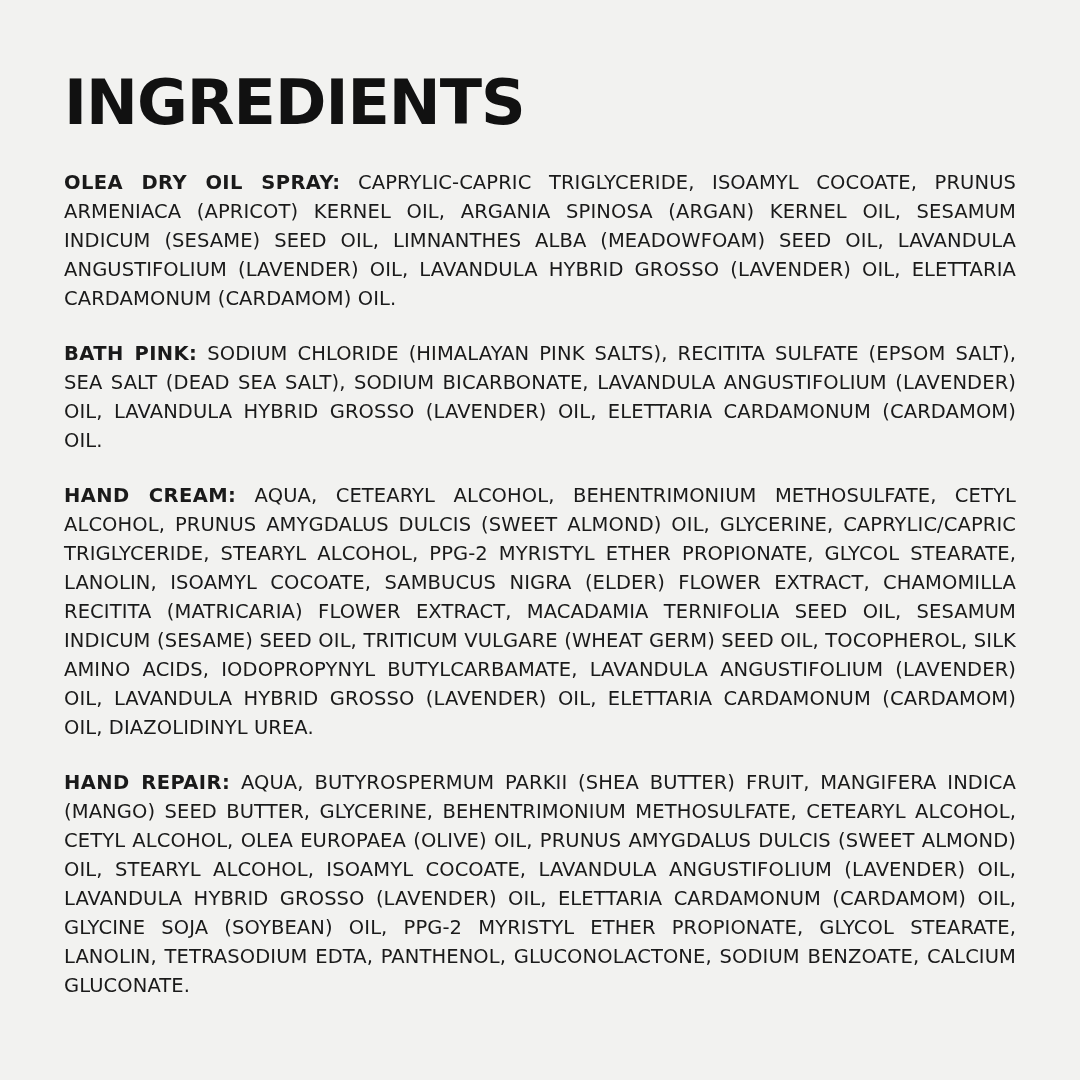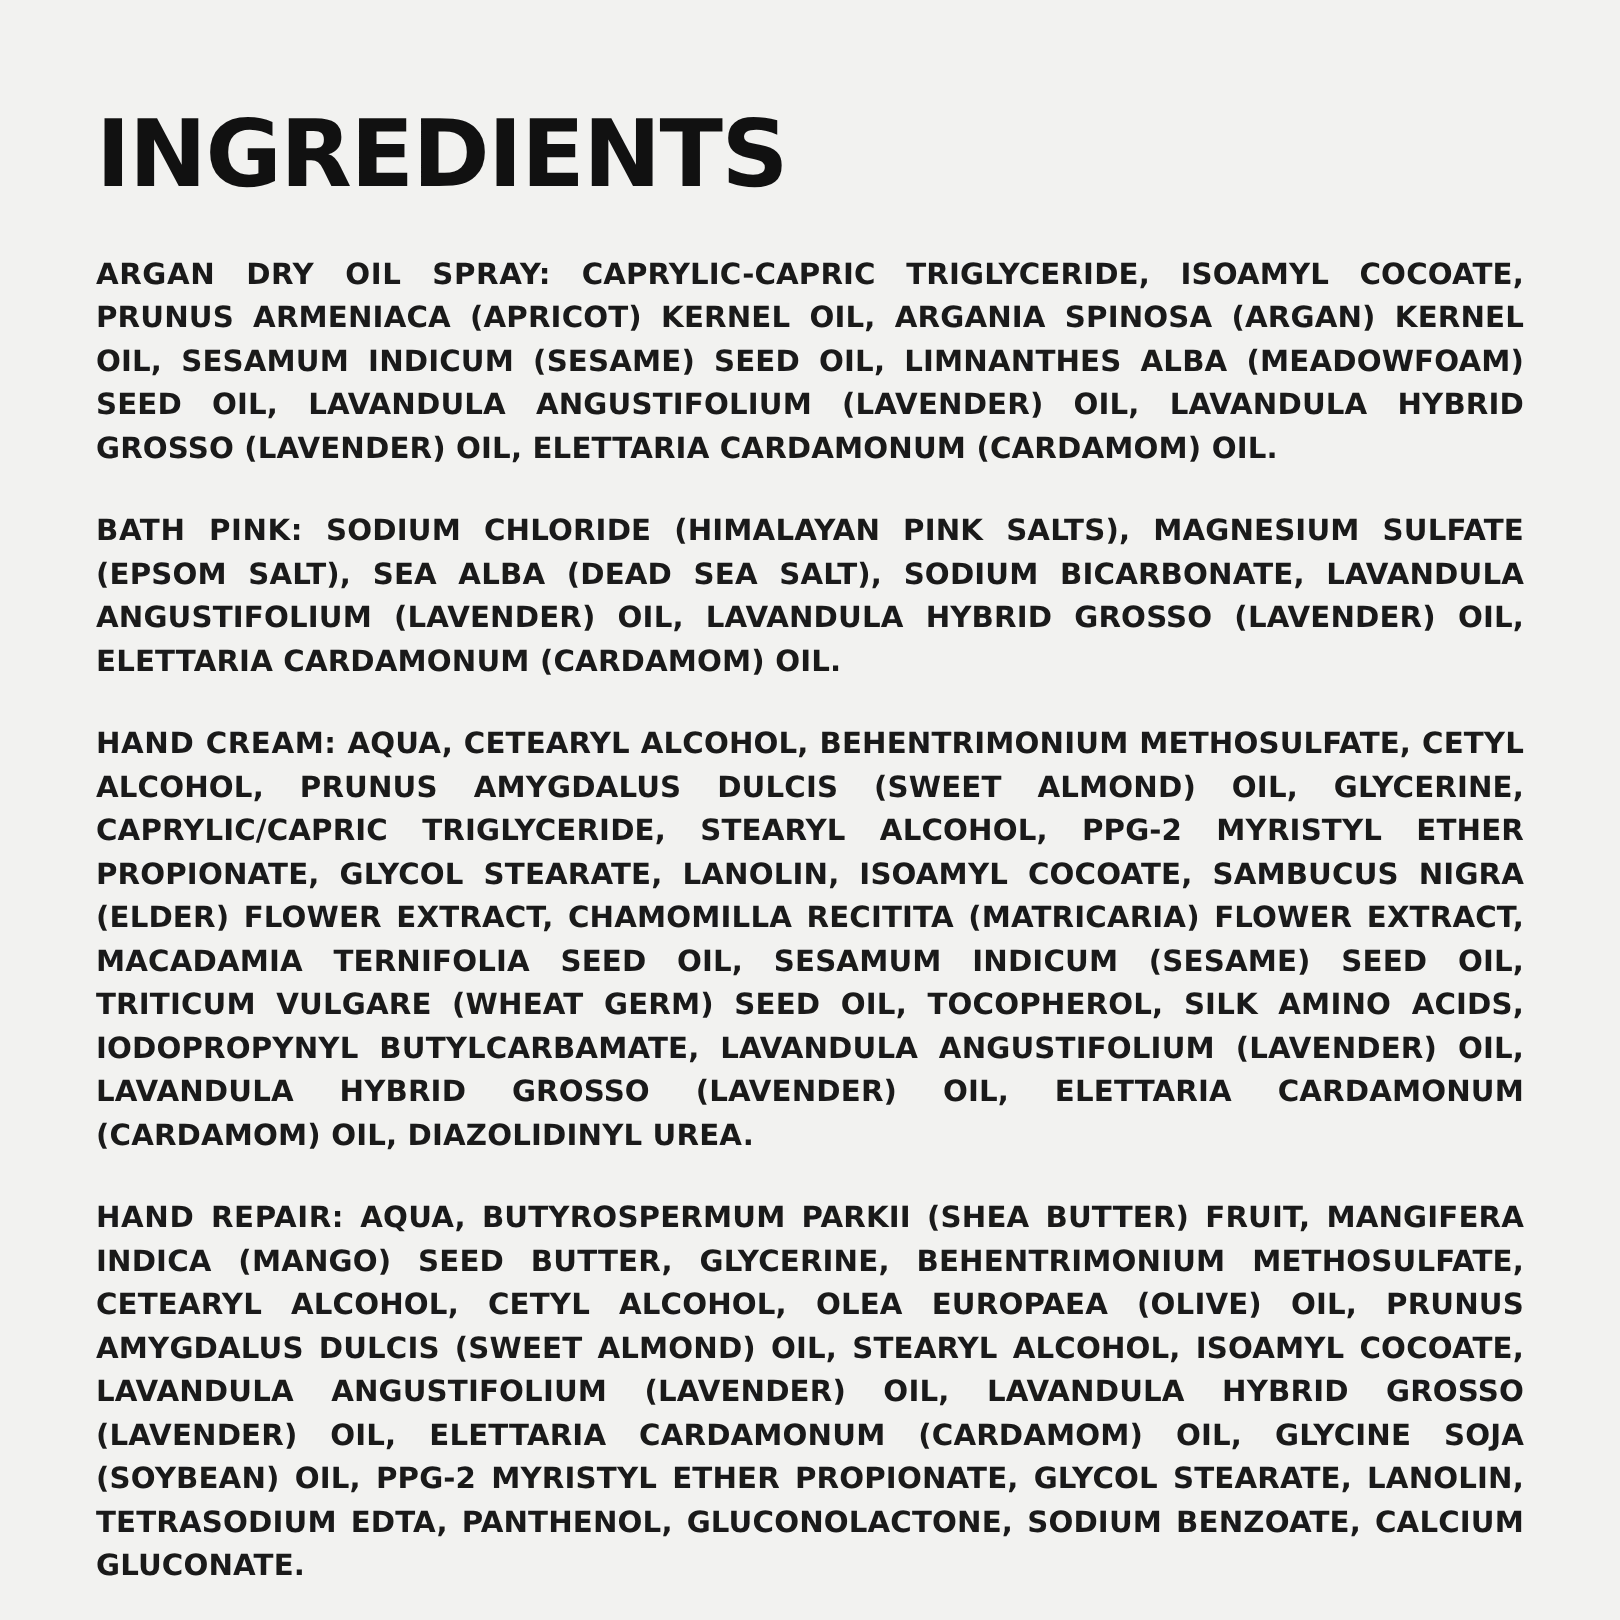--- a/index.html
+++ b/index.html
@@ -43,39 +43,39 @@
     text-align: justify;
     text-justify: inter-word;
     color: #1a1a1a;
     letter-spacing: 0.1px;
   }
   .section p .label {
     font-weight: 700;
     letter-spacing: 0.4px;
   }
   .section p .body {
-    font-weight: 700;
+    font-weight: 400;
   }
 </style>
 </head>
 <body>
 
 <div class="page">
 
   <h1 class="page-title">INGREDIENTS</h1>
 
   <div class="section">
     <p>
-      <span class="label">ARGAN DRY OIL SPRAY:</span><span class="body"> CAPRYLIC-CAPRIC TRIGLYCERIDE, ISOAMYL COCOATE, PRUNUS ARMENIACA (APRICOT) KERNEL OIL, ARGANIA SPINOSA (ARGAN) KERNEL OIL, SESAMUM INDICUM (SESAME) SEED OIL, LIMNANTHES ALBA (MEADOWFOAM) SEED OIL, LAVANDULA ANGUSTIFOLIUM (LAVENDER) OIL, LAVANDULA HYBRID GROSSO (LAVENDER) OIL, ELETTARIA CARDAMONUM (CARDAMOM) OIL.</span>
+      <span class="label">OLEA DRY OIL SPRAY:</span><span class="body"> CAPRYLIC-CAPRIC TRIGLYCERIDE, ISOAMYL COCOATE, PRUNUS ARMENIACA (APRICOT) KERNEL OIL, ARGANIA SPINOSA (ARGAN) KERNEL OIL, SESAMUM INDICUM (SESAME) SEED OIL, LIMNANTHES ALBA (MEADOWFOAM) SEED OIL, LAVANDULA ANGUSTIFOLIUM (LAVENDER) OIL, LAVANDULA HYBRID GROSSO (LAVENDER) OIL, ELETTARIA CARDAMONUM (CARDAMOM) OIL.</span>
     </p>
   </div>
 
   <div class="section">
     <p>
-      <span class="label">BATH PINK:</span><span class="body"> SODIUM CHLORIDE (HIMALAYAN PINK SALTS), MAGNESIUM SULFATE (EPSOM SALT), SEA ALBA (DEAD SEA SALT), SODIUM BICARBONATE, LAVANDULA ANGUSTIFOLIUM (LAVENDER) OIL, LAVANDULA HYBRID GROSSO (LAVENDER) OIL, ELETTARIA CARDAMONUM (CARDAMOM) OIL.</span>
+      <span class="label">BATH PINK:</span><span class="body"> SODIUM CHLORIDE (HIMALAYAN PINK SALTS), RECITITA SULFATE (EPSOM SALT), SEA SALT (DEAD SEA SALT), SODIUM BICARBONATE, LAVANDULA ANGUSTIFOLIUM (LAVENDER) OIL, LAVANDULA HYBRID GROSSO (LAVENDER) OIL, ELETTARIA CARDAMONUM (CARDAMOM) OIL.</span>
     </p>
   </div>
 
   <div class="section">
     <p>
       <span class="label">HAND CREAM:</span><span class="body"> AQUA, CETEARYL ALCOHOL, BEHENTRIMONIUM METHOSULFATE, CETYL ALCOHOL, PRUNUS AMYGDALUS DULCIS (SWEET ALMOND) OIL, GLYCERINE, CAPRYLIC/CAPRIC TRIGLYCERIDE, STEARYL ALCOHOL, PPG-2 MYRISTYL ETHER PROPIONATE, GLYCOL STEARATE, LANOLIN, ISOAMYL COCOATE, SAMBUCUS NIGRA (ELDER) FLOWER EXTRACT, CHAMOMILLA RECITITA (MATRICARIA) FLOWER EXTRACT, MACADAMIA TERNIFOLIA SEED OIL, SESAMUM INDICUM (SESAME) SEED OIL, TRITICUM VULGARE (WHEAT GERM) SEED OIL, TOCOPHEROL, SILK AMINO ACIDS, IODOPROPYNYL BUTYLCARBAMATE, LAVANDULA ANGUSTIFOLIUM (LAVENDER) OIL, LAVANDULA HYBRID GROSSO (LAVENDER) OIL, ELETTARIA CARDAMONUM (CARDAMOM) OIL, DIAZOLIDINYL UREA.</span>
     </p>
   </div>
 
   <div class="section">

